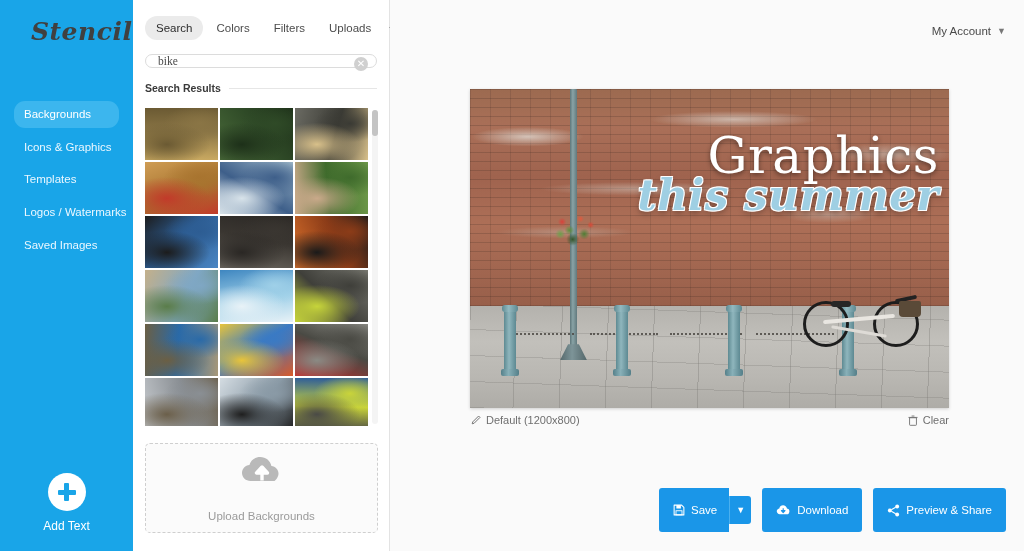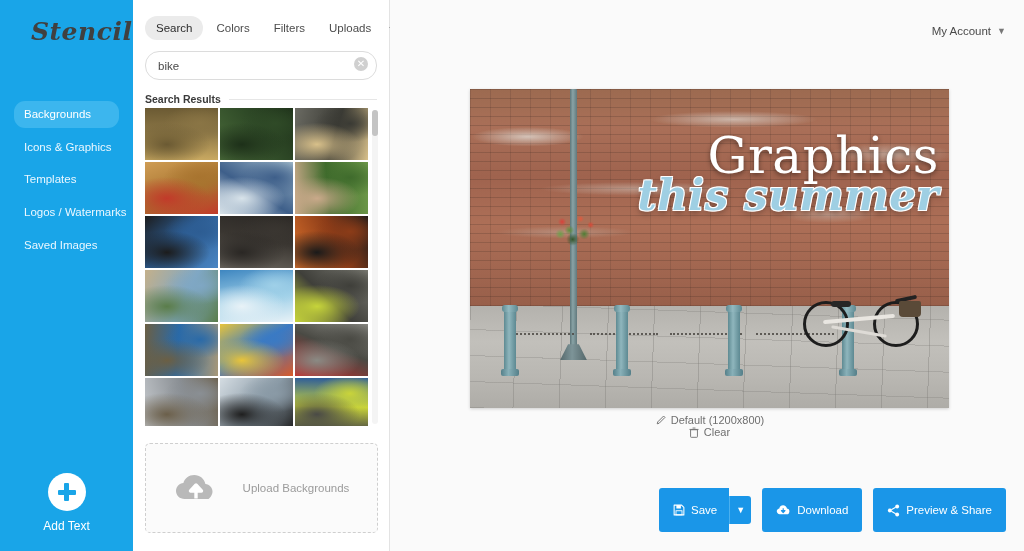--- a/index.html
+++ b/index.html
@@ -94,27 +94,27 @@
     margin-left: auto;
     font-size: 13px;
     color: #2f2f2f;
     padding: 4px 8px 4px 4px;
     cursor: pointer;
     line-height: 1;
   }
   .search-wrap { padding: 11px 12px 0 12px; position: relative; }
   .search-input {
     width: 100%;
-    height: 29px;
+    height: 14px;
     border: 1px solid #dcdcdc;
     border-radius: 14px;
     padding: 0 28px 0 12px;
     font-size: 11.5px;
     color: #4a4a4a;
-    font-family: Liberation Sans, sans-serif;
+    font-family: Liberation Serif, serif;
     outline: none;
     background: #fff;
   }
   .clear-icon {
     position: absolute;
     right: 21px; top: 17px;
     width: 14px; height: 14px;
     border-radius: 50%;
     background: #d0d0d0;
     color: #fff;
@@ -170,21 +170,21 @@
   }
 
   .dropzone {
     position: absolute;
     left: 12px; top: 443px;
     width: 233px; height: 90px;
     border: 1px dashed #cfcfcf;
     border-radius: 5px;
     background: #fbfbfb;
     display: flex;
-    flex-direction: row;
+    flex-direction: column;
     align-items: center;
     justify-content: center;
     gap: 25px;
     cursor: pointer;
   }
   .dropzone-label { font-size: 11.5px; color: #9b9b9b; }
 
   
   .main {
     flex: 1;
@@ -360,24 +360,23 @@
       -1px 1px 0 #ffffff, 1px 1px 0 #ffffff,
       0 3px 6px rgba(0,0,0,0.35);
   }
 
   .canvas-meta {
     position: absolute;
     left: 80px; top: 414px;
     width: 479px;
     display: flex;
     justify-content: space-between;
-    align-items: center;
+    align-items: flex-end;
     font-size: 11px;
     color: #6f6f6f;
-    flex-direction: column;
   }
   .meta-left, .meta-right { display: flex; align-items: center; gap: 5px; cursor: pointer; }
 
   .actions {
     position: absolute;
     right: 18px; bottom: 19px;
     display: flex;
     align-items: center;
     gap: 11px;
   }

